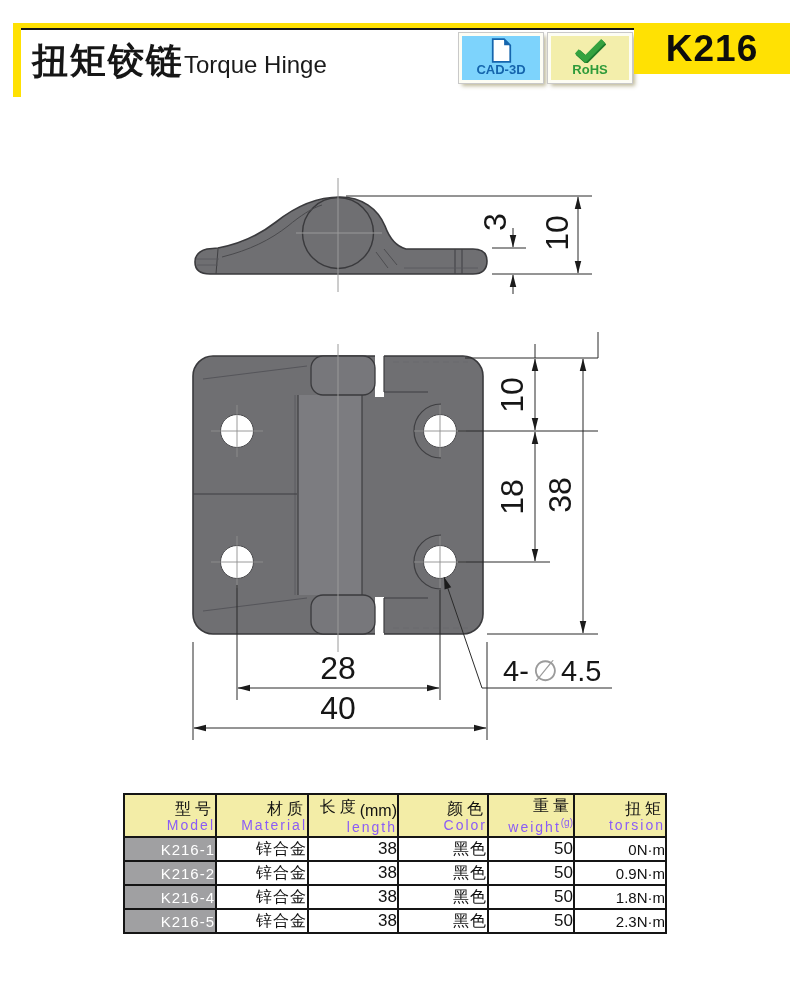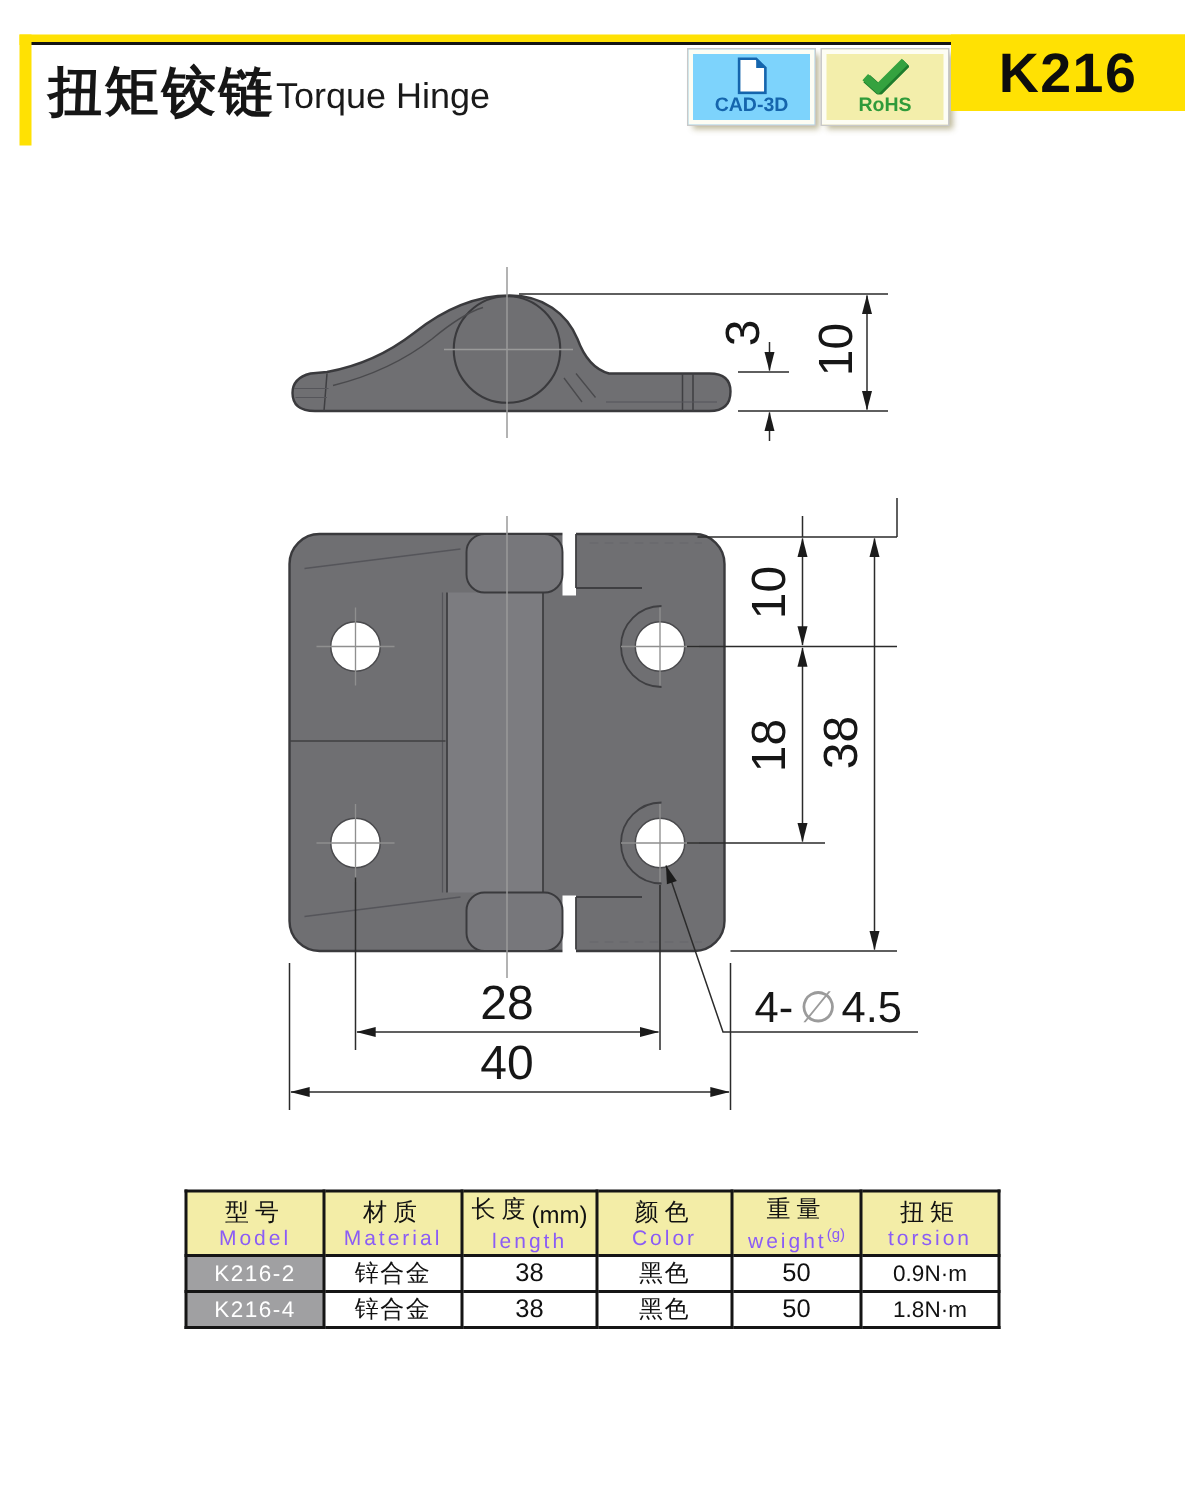--- a/index.html
+++ b/index.html
@@ -17,21 +17,21 @@
   .title-en{left:184px;top:53px;font-size:24px;color:#1a1a1a;line-height:1;}
 
   .badge{top:33px;width:78px;height:44px;border:3px solid #fdfdf4;
          box-shadow:0 0 0 1px #c9c9c9, 3px 3px 4px rgba(110,100,30,.45);
          display:flex;flex-direction:column;align-items:center;justify-content:flex-start;cursor:pointer;}
   .badge .bicon{margin-top:2px;}
   .blabel{font-size:13px;font-weight:700;line-height:14px;letter-spacing:0px;}
 
   
   table.spec{position:absolute;left:123px;top:793px;width:542px;border-collapse:collapse;table-layout:fixed;}
-  table.spec th,table.spec td{border:2px solid #151515;padding:0;text-align:center;vertical-align:middle;margin-top:40px;}
+  table.spec th,table.spec td{border:2px solid #151515;padding:0;text-align:right;vertical-align:middle;margin-top:40px;}
   table.spec th{height:41px;font-weight:400;}
   table.spec td{height:22px;}
   .h-zh{font-size:16px;color:#111;letter-spacing:4px;line-height:19px;}
   .h-en{font-size:14px;color:#8b5cf6;letter-spacing:2px;line-height:15px;}
   .unit-low{font-size:16px;letter-spacing:0;vertical-align:-4px;}
   .unit-high{font-size:10px;letter-spacing:0;vertical-align:6px;}
   td.model-cell{color:#ffffff;font-size:15px;letter-spacing:1px;}
   td.zh-cell{font-size:16px;letter-spacing:1px;color:#111;}
   td.num-cell{font-size:17px;color:#111;}
   td.tor-cell{font-size:15px;color:#111;}
@@ -207,30 +207,46 @@
           <div class="h-en"><span>weight</span><span class="unit-high">(g)</span></div>
         </th>
         <th>
           <div class="h-zh">扭矩</div>
           <div class="h-en">torsion</div>
         </th>
       </tr>
     </thead>
     <tbody>
       <tr>
+        <td class="model-cell" style="background:#a0a0a2">K216-1</td>
+        <td class="zh-cell">锌合金</td>
+        <td class="num-cell">38</td>
+        <td class="zh-cell">黑色</td>
+        <td class="num-cell">50</td>
+        <td class="tor-cell">0N·m</td>
+      </tr>
+      <tr>
         <td class="model-cell" style="background:#a0a0a2">K216-2</td>
         <td class="zh-cell">锌合金</td>
         <td class="num-cell">38</td>
         <td class="zh-cell">黑色</td>
         <td class="num-cell">50</td>
         <td class="tor-cell">0.9N·m</td>
       </tr>
       <tr>
         <td class="model-cell" style="background:#a0a0a2">K216-4</td>
         <td class="zh-cell">锌合金</td>
         <td class="num-cell">38</td>
         <td class="zh-cell">黑色</td>
         <td class="num-cell">50</td>
         <td class="tor-cell">1.8N·m</td>
+      </tr>
+      <tr>
+        <td class="model-cell" style="background:#a0a0a2">K216-5</td>
+        <td class="zh-cell">锌合金</td>
+        <td class="num-cell">38</td>
+        <td class="zh-cell">黑色</td>
+        <td class="num-cell">50</td>
+        <td class="tor-cell">2.3N·m</td>
       </tr>
     </tbody>
   </table>
 </div>
 
 </body></html>

